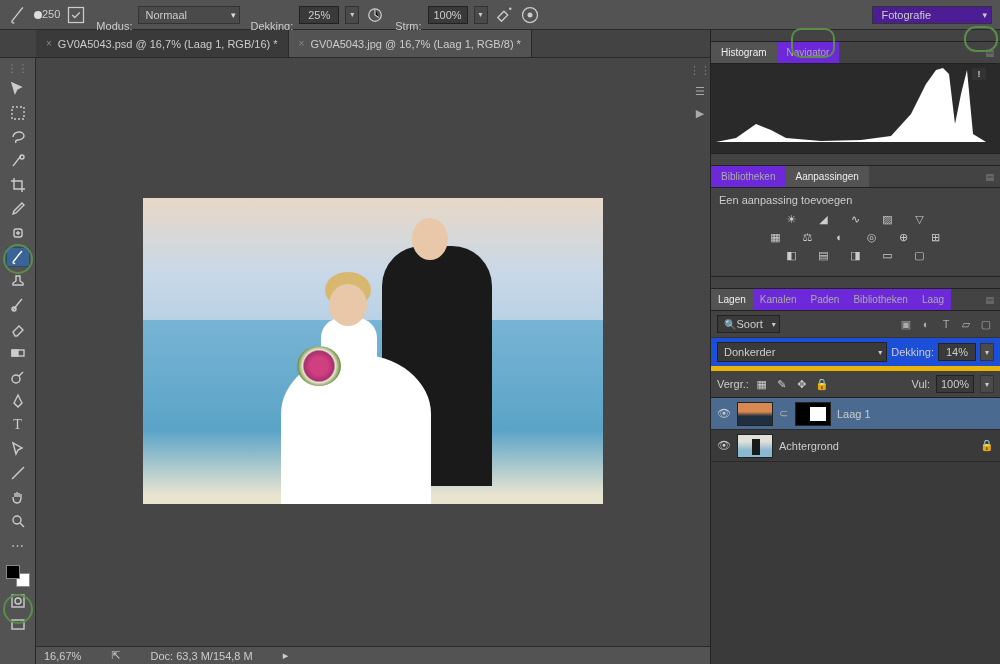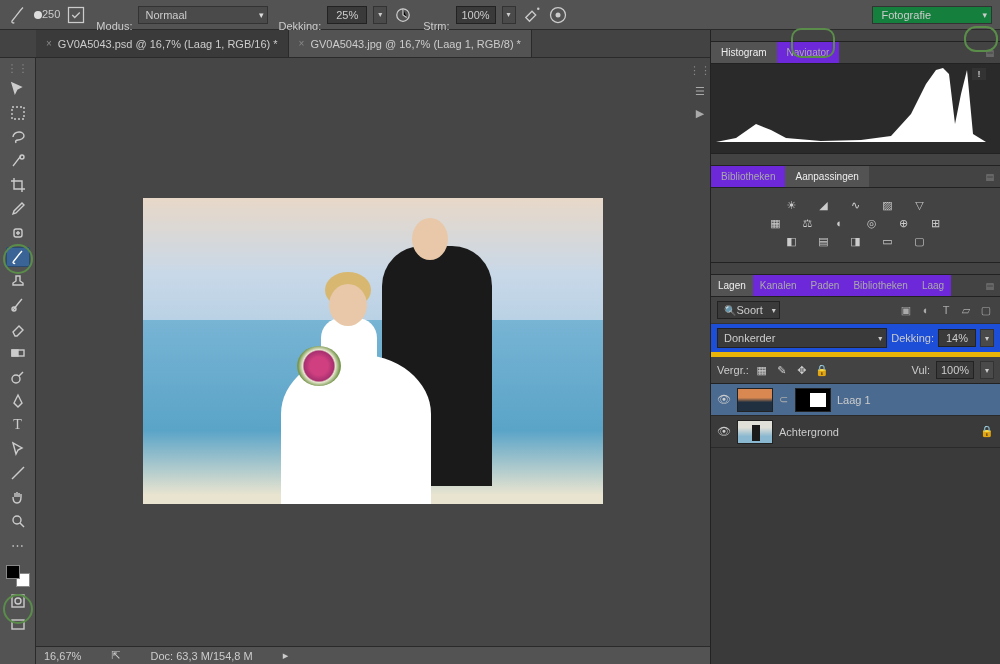--- a/index.html
+++ b/index.html
@@ -8,21 +8,21 @@
 
 .options-bar { height: 30px; background: #535353; display: flex; align-items: center; padding: 0 8px; border-bottom: 1px solid #2a2a2a; gap: 6px; }
 .opt-icon { width: 20px; height: 20px; display: flex; align-items: center; justify-content: center; }
 .brush-size { display: flex; flex-direction: row; align-items: center; line-height: 1; }
 .brush-dot { width: 8px; height: 8px; background: #ddd; border-radius: 50%; }
 .label { color: #ccc; margin-left: 4px; margin-top: 23px; }
 .select { background: #4a4a4a; border: 1px solid #333; padding: 1px 24px 1px 6px; position: relative; color: #ddd; height: 18px; display: flex; align-items: center; }
 .select::after { content: "▾"; position: absolute; right: 4px; font-size: 9px; }
 .pct-input { background: #3a3a3a; border: 1px solid #222; padding: 1px 4px; width: 40px; color: #ddd; text-align: center; height:18px; display:flex; align-items:center; justify-content:center;}
 .arrow-btn { width: 14px; height: 18px; background: #4a4a4a; border: 1px solid #333; display: flex; align-items: center; justify-content: center; font-size: 8px; }
-.workspace-select { margin-left: auto; background: #15803d; border: 1px solid #333; padding: 1px 60px 1px 8px; position: relative; height:18px; display:flex; align-items:center;}
+.workspace-select { margin-left: auto; background: #4c1d95; border: 1px solid #333; padding: 1px 60px 1px 8px; position: relative; height:18px; display:flex; align-items:center;}
 .workspace-select::after { content: "▾"; position: absolute; right: 4px; font-size: 9px; }
 
 
 .tabs-bar { height: 28px; background: #434343; display: flex; align-items: stretch; border-bottom: 1px solid #2a2a2a; padding-left: 36px; }
 .handle { width: 12px; display:flex; align-items:center; justify-content:center; color:#888;}
 .tab { padding: 0 10px; display: flex; align-items: center; gap: 6px; color: #aaa; border-right: 1px solid #2a2a2a; background: #3a3a3a; }
 .tab.active { background: #535353; color: #eee; }
 .tab .close { font-size: 10px; color: #888; }
 
 
@@ -115,21 +115,21 @@
     <div class="brush-dot"></div>
     <span>250</span>
   </div>
   <div class="opt-icon">
       <svg viewBox="0 0 16 16">
         <rect x="2" y="2" width="12" height="12" stroke="#ccc" fill="none"></rect>
         <path d="M5 8l2 2 4-4" stroke="#ccc" fill="none"></path>
       </svg>
     </div>
   <span class="label">Modus:</span>
-  <div class="select" style="width:130px">
+  <div class="select" style="width:102px">
       <span>Normaal</span>
     </div>
   <span class="label">Dekking:</span>
   <div class="pct-input">
       <span>25%</span>
     </div>
   <div class="arrow-btn">▾</div>
   <div class="opt-icon">
       <svg viewBox="0 0 16 16">
         <circle cx="8" cy="8" r="5" stroke="#ccc" fill="none"></circle>
@@ -328,20 +328,21 @@
     </svg>
   </div>
 
   <div class="spacer"></div>
   <div class="panel-tabs">
     <div class="ptab">Bibliotheken</div>
     <div class="ptab active">Aanpassingen</div>
     <div class="panel-menu">▤</div>
   </div>
   <div class="adjust-body">
+    <div class="adj-title">Een aanpassing toevoegen</div>
     <div class="adj-row">
       <span class="adj-ico">☀</span>
       <span class="adj-ico">◢</span>
       <span class="adj-ico">∿</span>
       <span class="adj-ico">▨</span>
       <span class="adj-ico">▽</span>
     </div>
     <div class="adj-row">
       <span class="adj-ico">▦</span>
       <span class="adj-ico">⚖</span>

